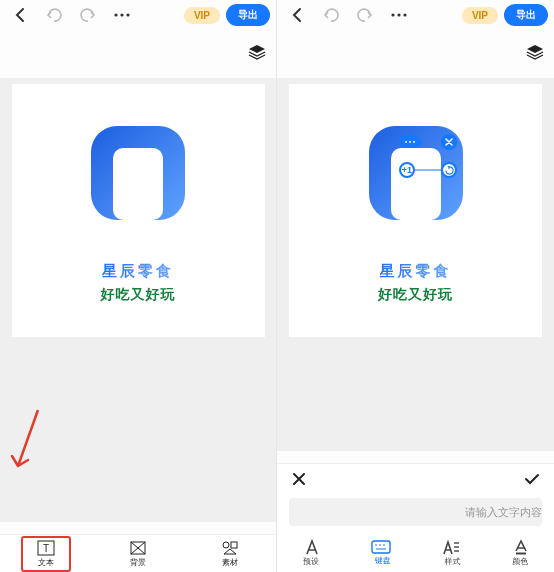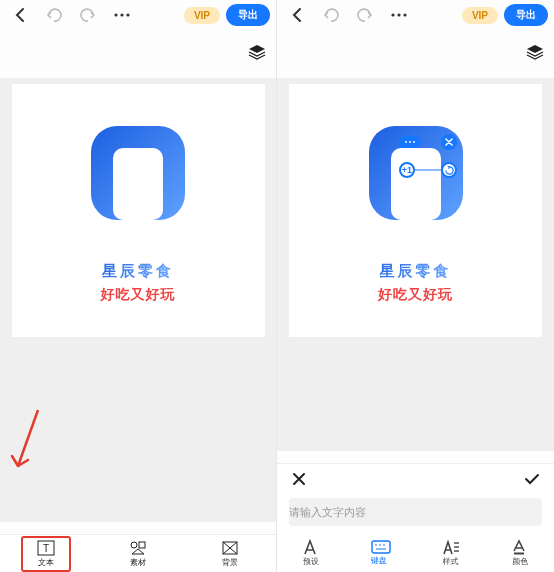--- a/index.html
+++ b/index.html
@@ -103,21 +103,21 @@
     background: linear-gradient(90deg,#2b6de5,#6aa6ff);
     -webkit-background-clip: text;
     background-clip: text;
     color: transparent;
     margin-top: 28px;
   }
   .slogan-text {
     font-size: 14px;
     font-weight: 900;
     letter-spacing: 1px;
-    color: #ef4444;
+    color: #15803d;
     margin-top: 5px;
   }
 
   
   .edit-overlay {
     position: absolute;
     top: 56px; 
     left: 110px;
     width: 58px;
     height: 34px;
@@ -213,30 +213,30 @@
     padding:0 12px;
   }
   .panel-header .xmark, .panel-header .check {
     width:20px;height:20px;display:flex;align-items:center;justify-content:center;color:#222;
   }
   .text-input {
     margin:4px 12px 8px;
     height:28px;
     background:#f1f1f1;
     border-radius:4px;
-    display:flex; align-items:center; justify-content:flex-start;
+    display:flex; align-items:center; justify-content:flex-end;
     font-size:11px;
     color:#9a9a9a;
   }
   .bottom-nav2 {
     height:38px;
     display:flex; justify-content:space-around; align-items:center;
   }
   .nav2-item {
-    display:flex;flex-direction:column;align-items:flex-start;gap:1px;
+    display:flex;flex-direction:column;align-items:flex-end;gap:1px;
   }
   .nav2-item.active .nav2-label,
   .nav2-item.active .nav2-icon { color:#1677ff; }
   .nav2-label { font-size:8px; color:#444; }
   .nav2-icon { color:#444; }
 </style>
 </head>
 <body>
 
 <div class="screens">
@@ -308,32 +308,32 @@
     <div class="bottom-nav">
       <div class="nav-item active-box">
         <svg class="nav-icon" width="18" height="16" viewBox="0 0 18 16">
             <rect x="1" y="1" width="16" height="14" stroke="currentColor" fill="none"></rect>
             <text x="9" y="12" font-size="10" text-anchor="middle" fill="currentColor">T</text>
           </svg>
         <span class="nav-label">文本</span>
       </div>
       <div class="nav-item">
         <svg class="nav-icon" width="18" height="16" viewBox="0 0 18 16">
+            <rect x="2" y="2" width="14" height="12" stroke="currentColor" fill="none"></rect>
+            <path d="M2 2 L16 14 M16 2 L2 14" stroke="currentColor"></path>
+          </svg>
+        <span class="nav-label">背景</span>
+      </div>
+      <div class="nav-item">
+        <svg class="nav-icon" width="18" height="16" viewBox="0 0 18 16">
             <circle cx="5" cy="5" r="3" stroke="currentColor" fill="none"></circle>
             <rect x="10" y="2" width="6" height="6" stroke="currentColor" fill="none"></rect>
             <path d="M3 14 L9 9 L15 14 Z" stroke="currentColor" fill="none"></path>
           </svg>
         <span class="nav-label">素材</span>
-      </div>
-      <div class="nav-item">
-        <svg class="nav-icon" width="18" height="16" viewBox="0 0 18 16">
-            <rect x="2" y="2" width="14" height="12" stroke="currentColor" fill="none"></rect>
-            <path d="M2 2 L16 14 M16 2 L2 14" stroke="currentColor"></path>
-          </svg>
-        <span class="nav-label">背景</span>
       </div>
     </div>
   </div>
 
   <div class="screen">
     <div class="topbar">
       <div class="back-btn">
         <svg width="12" height="16" viewBox="0 0 12 16">
             <path d="M9 2 L3 8 L9 14" stroke="currentColor" stroke-width="2" fill="none" stroke-linecap="round"></path>
           </svg>

